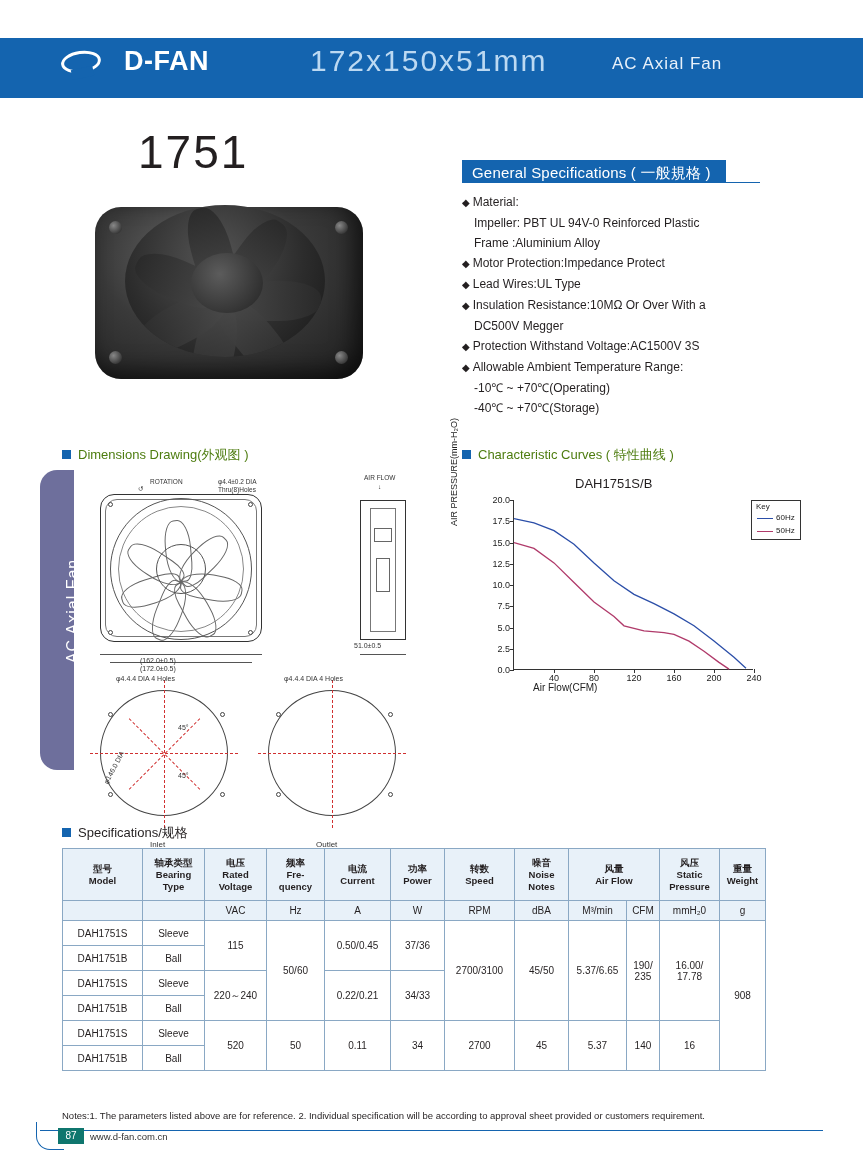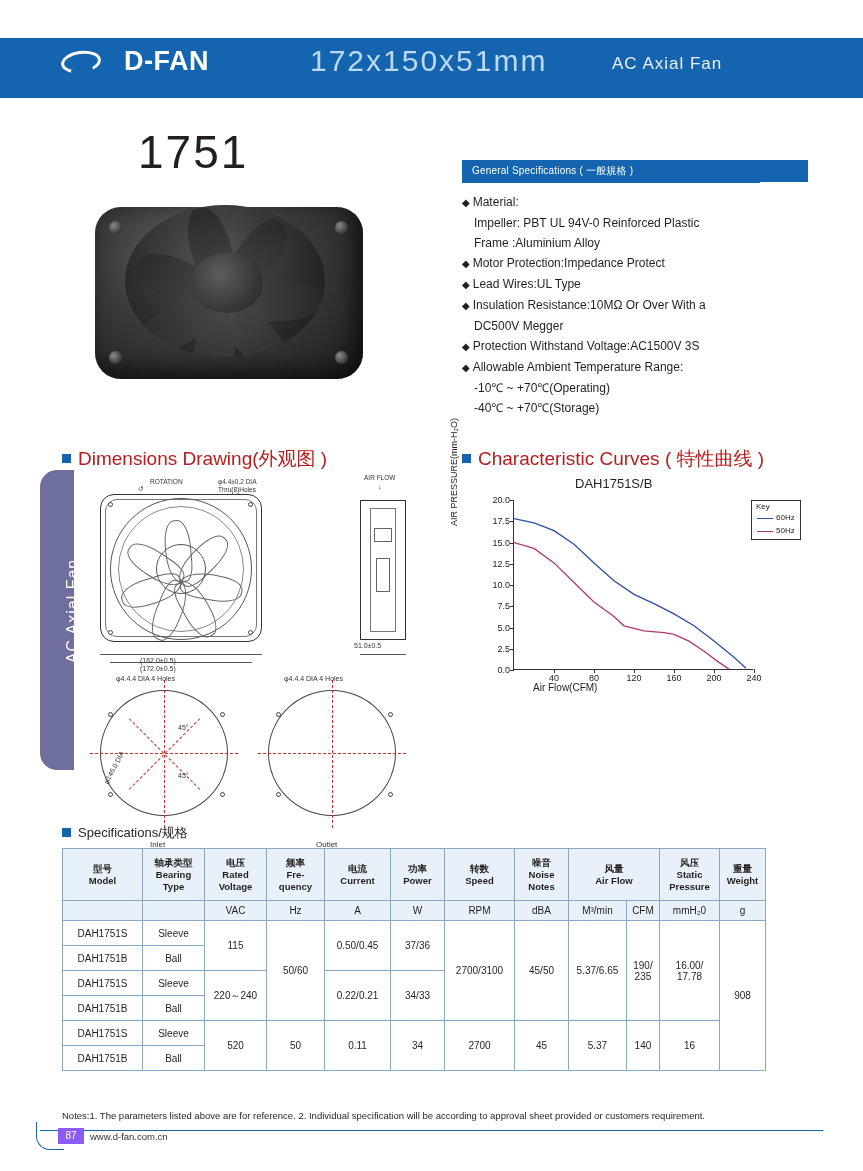--- a/index.html
+++ b/index.html
@@ -94,39 +94,39 @@
     border-radius:50%;
     background: radial-gradient(circle at 40% 35%, #5c5c5c, #222);
   }
   .fan-corner {
     position:absolute; width:13px; height:13px; border-radius:50%;
     background: radial-gradient(circle at 35% 35%, #888, #1a1a1a);
   }
 
   
   .spec-head {
-    position:absolute; left:462px; top:160px; width:346px; height:22px;
+    position:absolute; left:462px; top:160px; width:264px; height:22px;
     background:#1464af;
-    color:#ffffff; font-size:10px; padding:4px 0 0 10px;
+    color:#ffffff; font-size:15px; padding:4px 0 0 10px;
     letter-spacing:.2px;
   }
   .spec-head-line {
     position:absolute; left:462px; top:182px; width:298px; height:1px; background:#1464af;
   }
   .spec-list {
     position:absolute; left:462px; top:192px; width:330px;
     font-size:12px; line-height:20px; color:#231f20;
   }
   .spec-list div.item { white-space:nowrap; }
   .spec-list div.sub { padding-left:12px; white-space:nowrap; }
   .dia { color:#231f20; margin-right:3px; font-size:10px; }
 
   
   .sub-title {
-    position:absolute; font-size:19px; color:#b91c1c;
+    position:absolute; font-size:13px; color:#4d7c0f;
   }
   .sq {
     display:inline-block; width:9px; height:9px; background:#1464af;
     margin-right:7px; vertical-align:middle; position:relative; top:-1px;
   }
 
   
   .dim-area {
     position:absolute; left:78px; top:472px; width:360px; height:340px;
   }
@@ -221,21 +221,21 @@
 
   .notes {
     position:absolute; left:62px; top:1110px; width:740px;
     font-size:9.5px; color:#231f20;
   }
   .footer-line {
     position:absolute; left:40px; top:1130px; width:783px; height:1px; background:#1464af;
   }
   .page-badge {
     position:absolute; left:58px; top:1128px; width:26px; height:16px;
-    background:#8b5cf6; color:#fff; font-size:10px; text-align:center; line-height:16px;
+    background:#0f766e; color:#fff; font-size:10px; text-align:center; line-height:16px;
   }
   .page-url {
     position:absolute; left:90px; top:1131px; font-size:9.5px; color:#333;
   }
   .footer-curve {
     position:absolute; left:36px; top:1122px; width:28px; height:28px;
     border-left:1px solid #1464af; border-bottom:1px solid #1464af;
     border-bottom-left-radius:14px;
   }
 </style>

